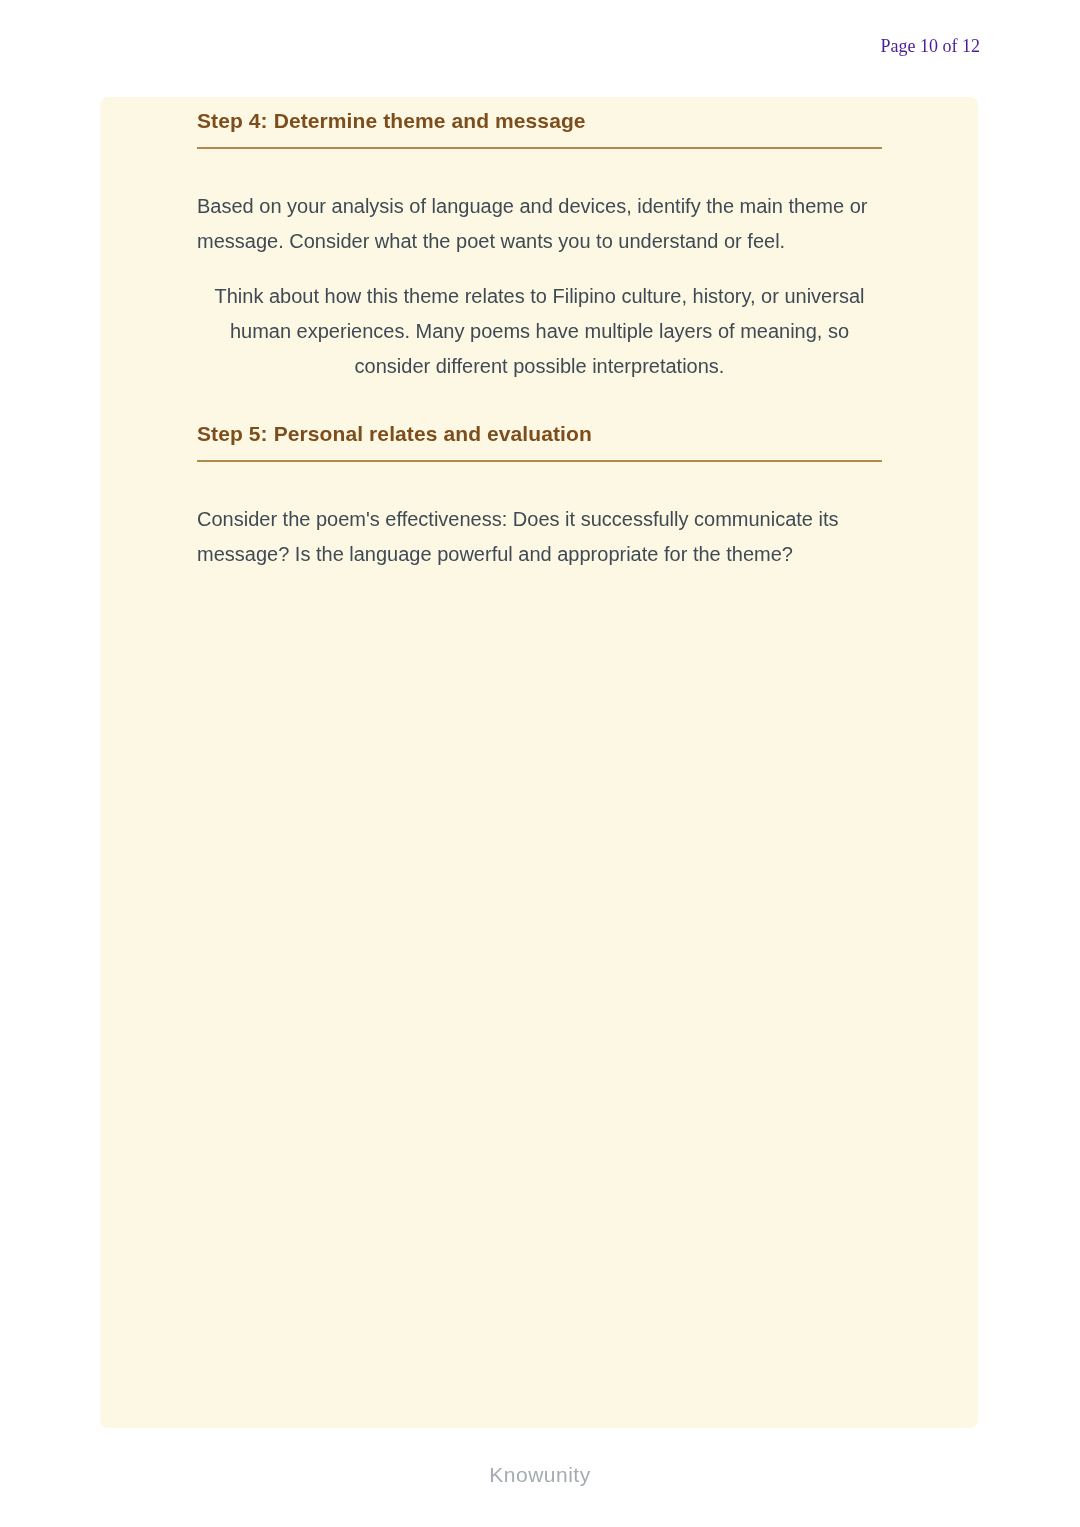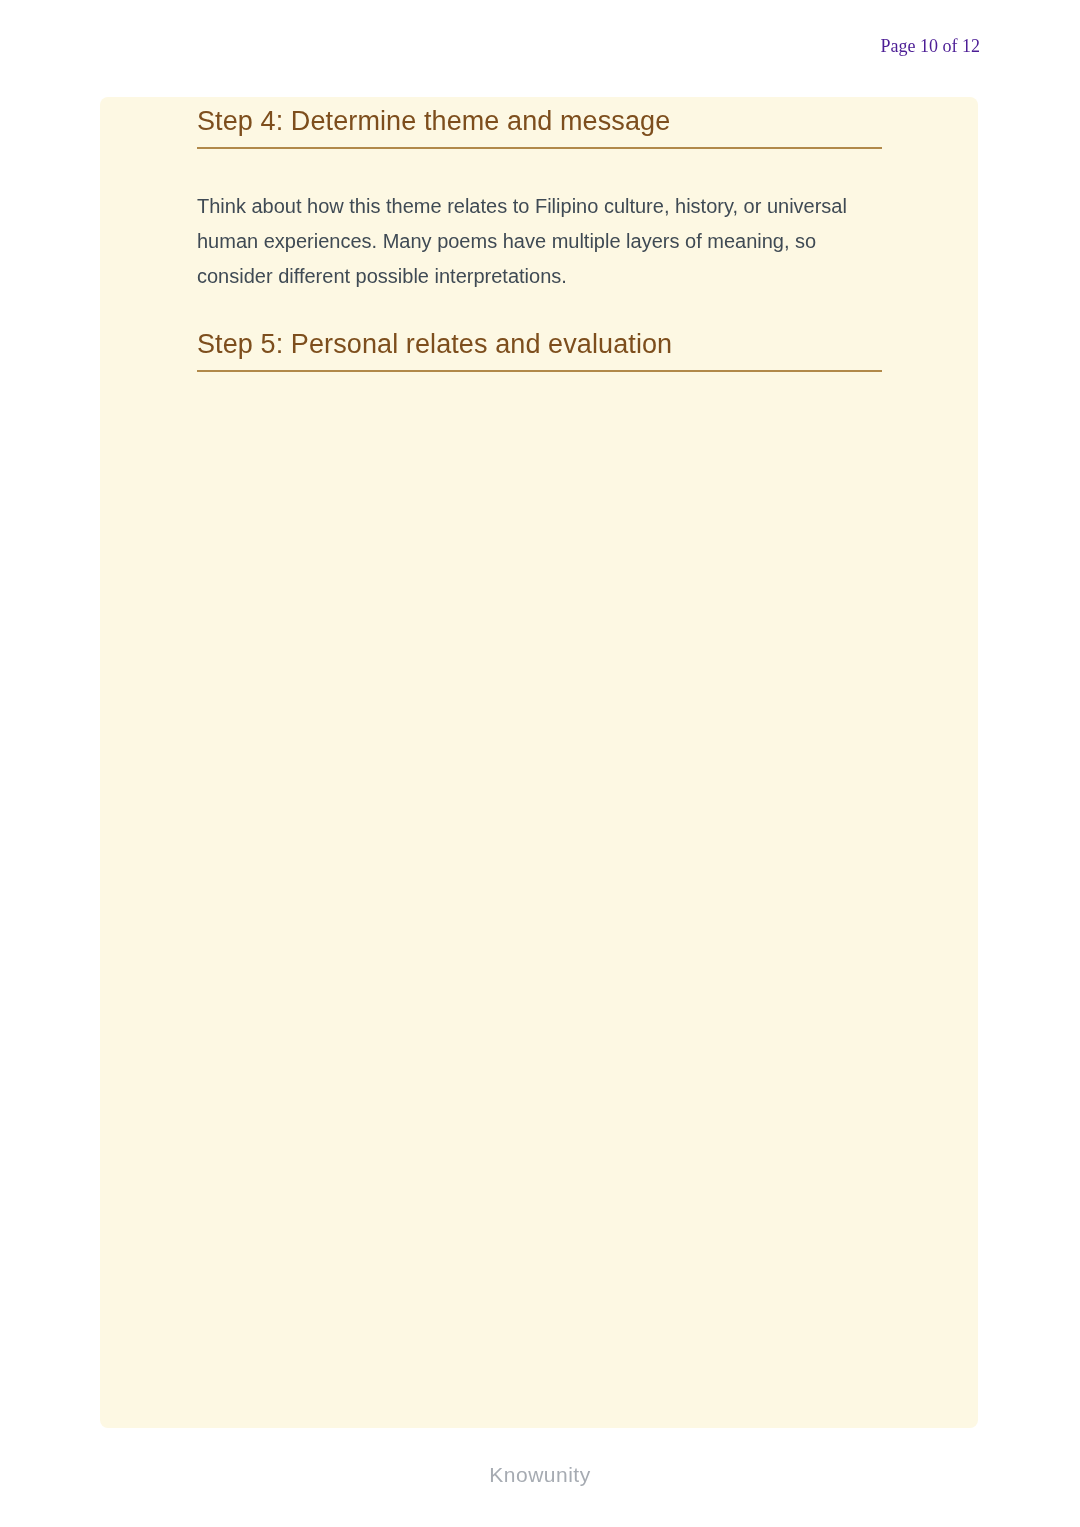--- a/index.html
+++ b/index.html
@@ -27,22 +27,22 @@
     width: 878px;
     height: 1331px;
     background: #fdf8e3;
     border-radius: 8px;
     padding: 10px 96px 0 97px;
   }
 
   .section + .section { margin-top: 36px; }
 
   .section-heading {
-    font-size: 27px;
-    font-weight: normal;
+    font-size: 21px;
+    font-weight: bold;
     line-height: 28px;
     color: #7d4e1d;
     letter-spacing: 0.1px;
   }
 
   .heading-rule {
     border: none;
     border-top: 2px solid #b1894a;
     margin: 12px 0 0 0;
   }
@@ -70,23 +70,25 @@
 </head>
 <body>
 
 <div class="page-indicator">Page 10 of 12</div>
 
 <div class="content-card">
 
   <div class="section">
     <h2 class="section-heading">Step 4: Determine theme and message</h2>
     <hr class="heading-rule">
+    <p class="body-para">Based on your analysis of language and devices, identify the main theme or message. Consider what the poet wants you to understand or feel.</p>
     <p class="body-para">Think about how this theme relates to Filipino culture, history, or universal human experiences. Many poems have multiple layers of meaning, so consider different possible interpretations.</p>
   </div>
 
   <div class="section">
     <h2 class="section-heading">Step 5: Personal relates and evaluation</h2>
     <hr class="heading-rule">
+    <p class="body-para">Consider the poem's effectiveness: Does it successfully communicate its message? Is the language powerful and appropriate for the theme?</p>
   </div>
 
 </div>
 
 <div class="footer-brand">Knowunity</div>
 
 </body></html>

